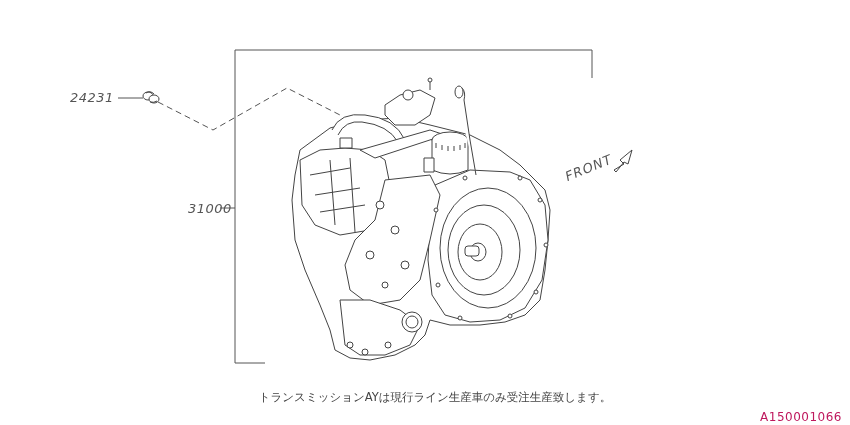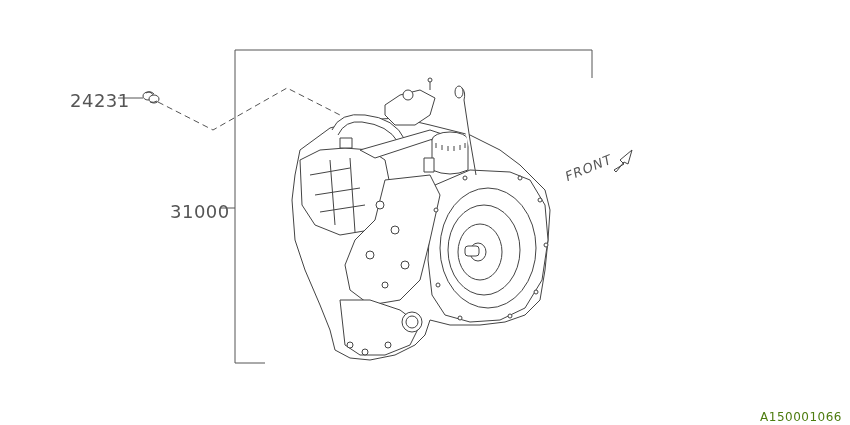--- a/index.html
+++ b/index.html
@@ -1,24 +1,24 @@
 <!DOCTYPE html>
 <html><head>
   <meta charset="utf-8">
   <style>
     html, body { margin: 0; padding: 0; background: #ffffff; }
     .canvas { position: relative; width: 850px; height: 425px; background: #ffffff; overflow: hidden; font-family: "DejaVu Sans", sans-serif; color: #555; }
-    .label { position: absolute; font-size: 18px; color: #555; letter-spacing: 0.5px; white-space: nowrap; }
+    .label { position: absolute; font-size: 13px; color: #555; letter-spacing: 0.5px; white-space: nowrap; font-style: italic; }
     .part-24231 { left: 70px; top: 90px; }
-    .part-31000 { left: 170px; top: 201px; }
+    .part-31000 { left: 188px; top: 201px; }
     .front-label { position: absolute; left: 563px; top: 170px; font-size: 13px; font-style: italic; color: #555; transform: rotate(-22deg); transform-origin: left top; letter-spacing: 1px; }
     .note { position: absolute; left: 0; width: 850px; text-align: center; font-size: 11.5px; color: #444; line-height: 15px; }
     .note1 { top: 390px; padding-left: 20px; box-sizing: border-box; }
     .note2 { top: 405px; padding-left: 20px; box-sizing: border-box; }
-    .diagram-id { position: absolute; right: 8px; top: 410px; font-size: 12px; color: #4d7c0f; letter-spacing: 0.5px; }
+    .diagram-id { position: absolute; right: 8px; top: 410px; font-size: 12px; color: #be185d; letter-spacing: 0.5px; }
     svg.art { position: absolute; left: 0; top: 0; }
   </style>
 </head>
 <body>
 
 <div class="canvas">
 
   <svg class="art" width="850" height="425" viewBox="0 0 850 425">
     <g fill="none" stroke="#555" stroke-width="1">
 
@@ -97,15 +97,16 @@
     <g fill="#fff" stroke="#444" stroke-width="1">
       <path d="M614 170 L624 164 L620 160 L632 150 L628 164 L624 162 L616 172 Z"></path>
     </g>
   </svg>
 
   <div class="label part-24231">24231</div>
   <div class="label part-31000">31000</div>
 
   <div class="front-label">FRONT</div>
 
+  <div class="note note1">トランスミッションAYは現行ライン生産車のみ受注生産致します。</div>
 
   <div class="diagram-id">A150001066</div>
 </div>
 
 </body></html>

